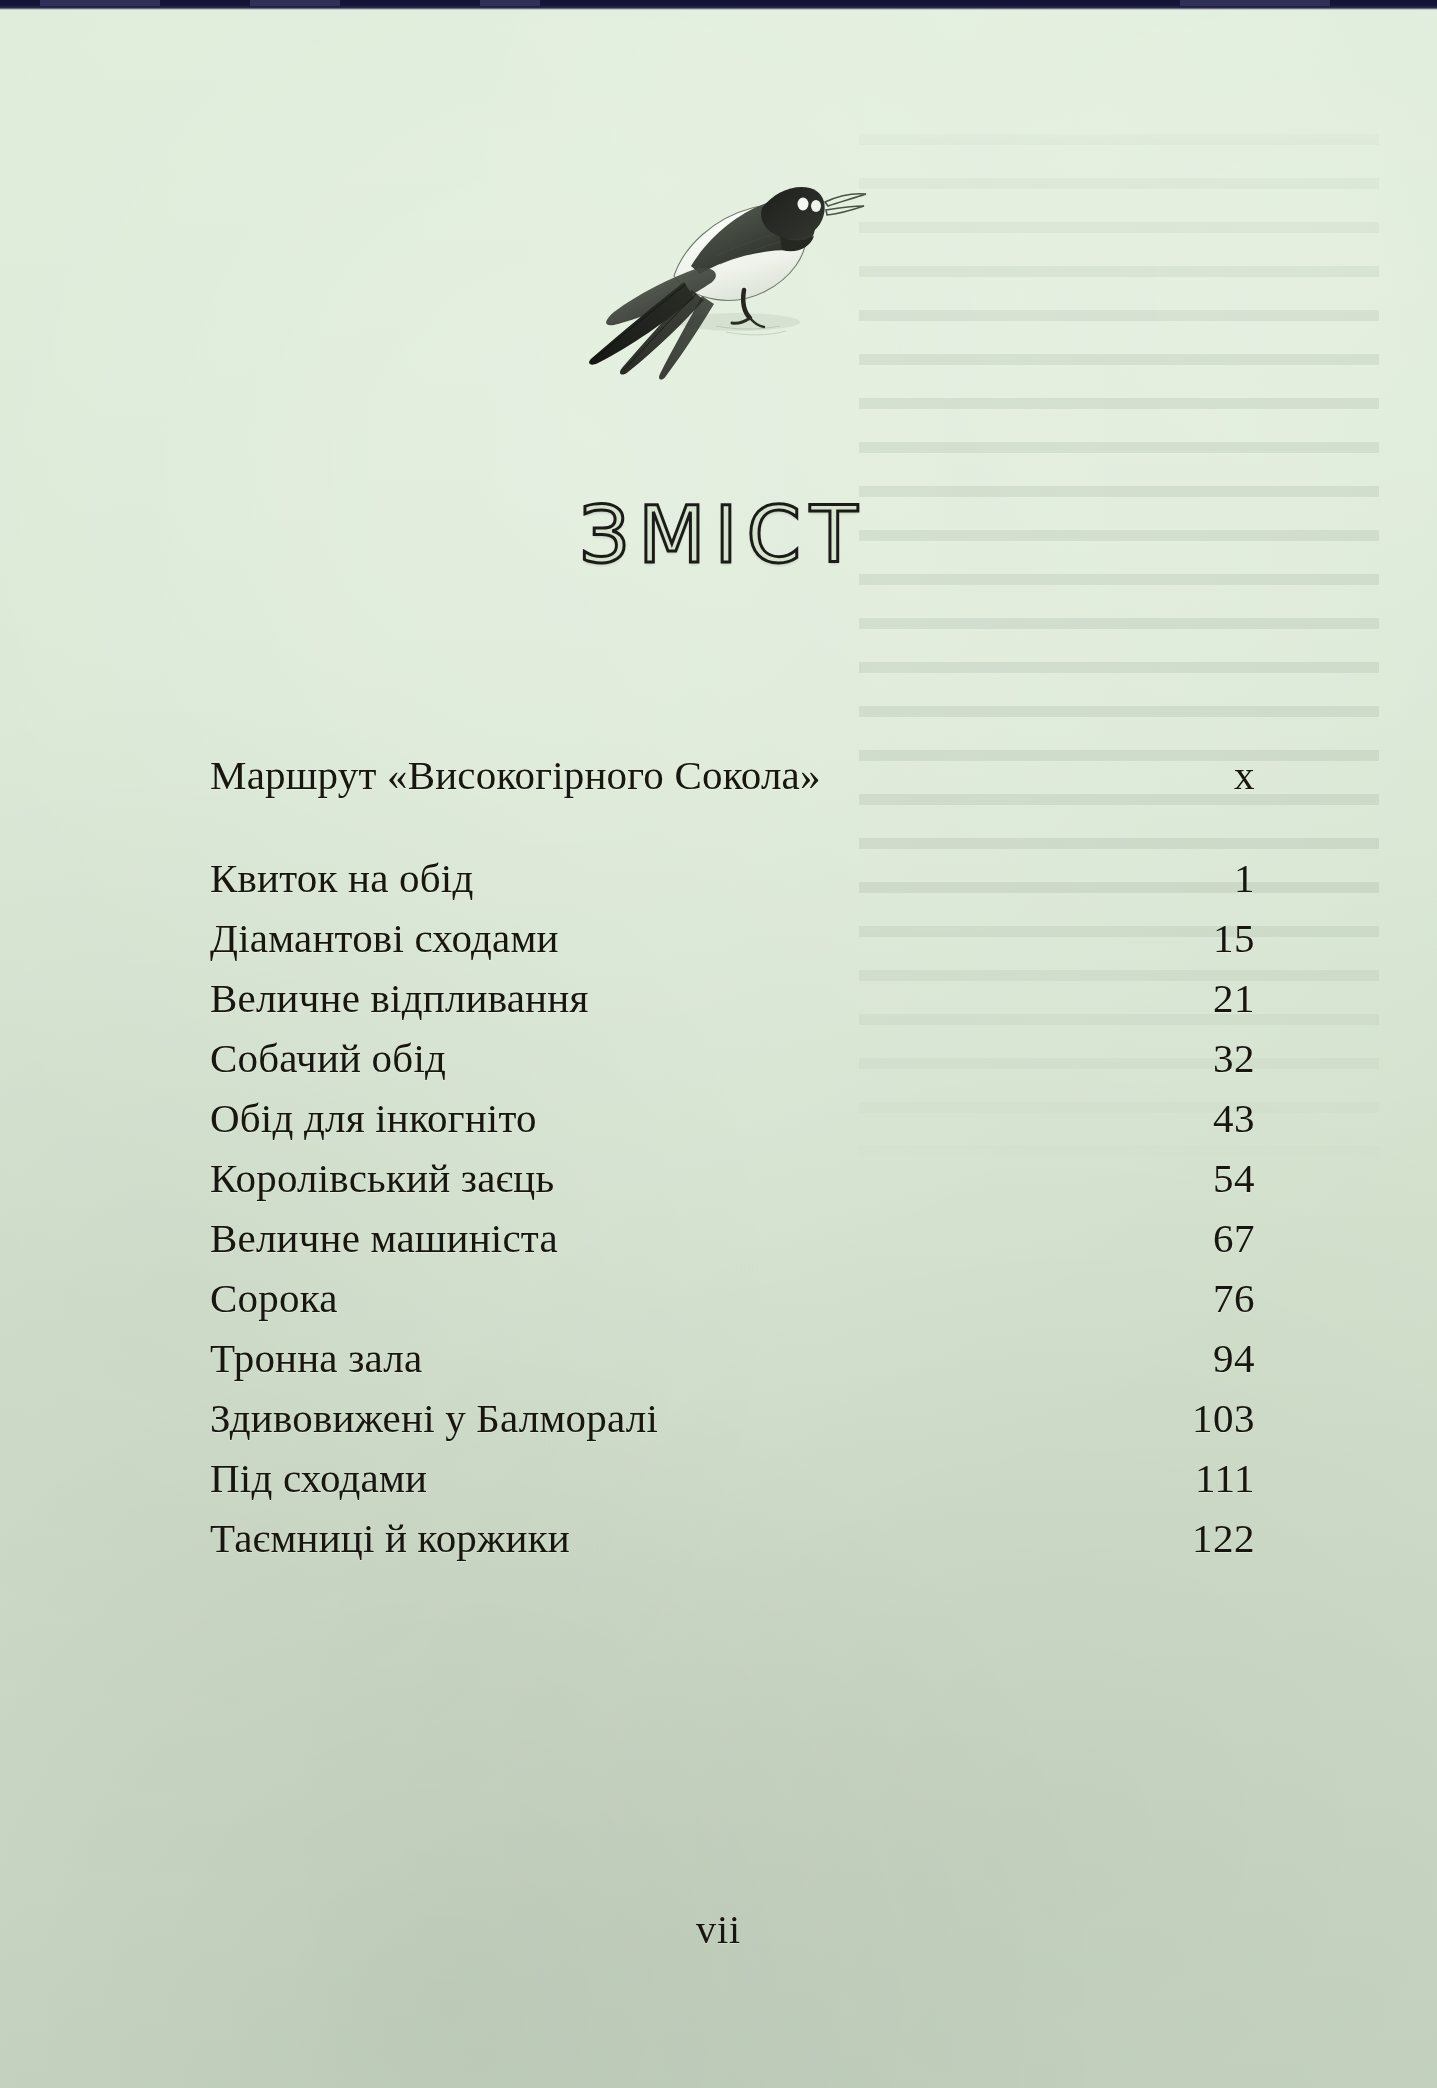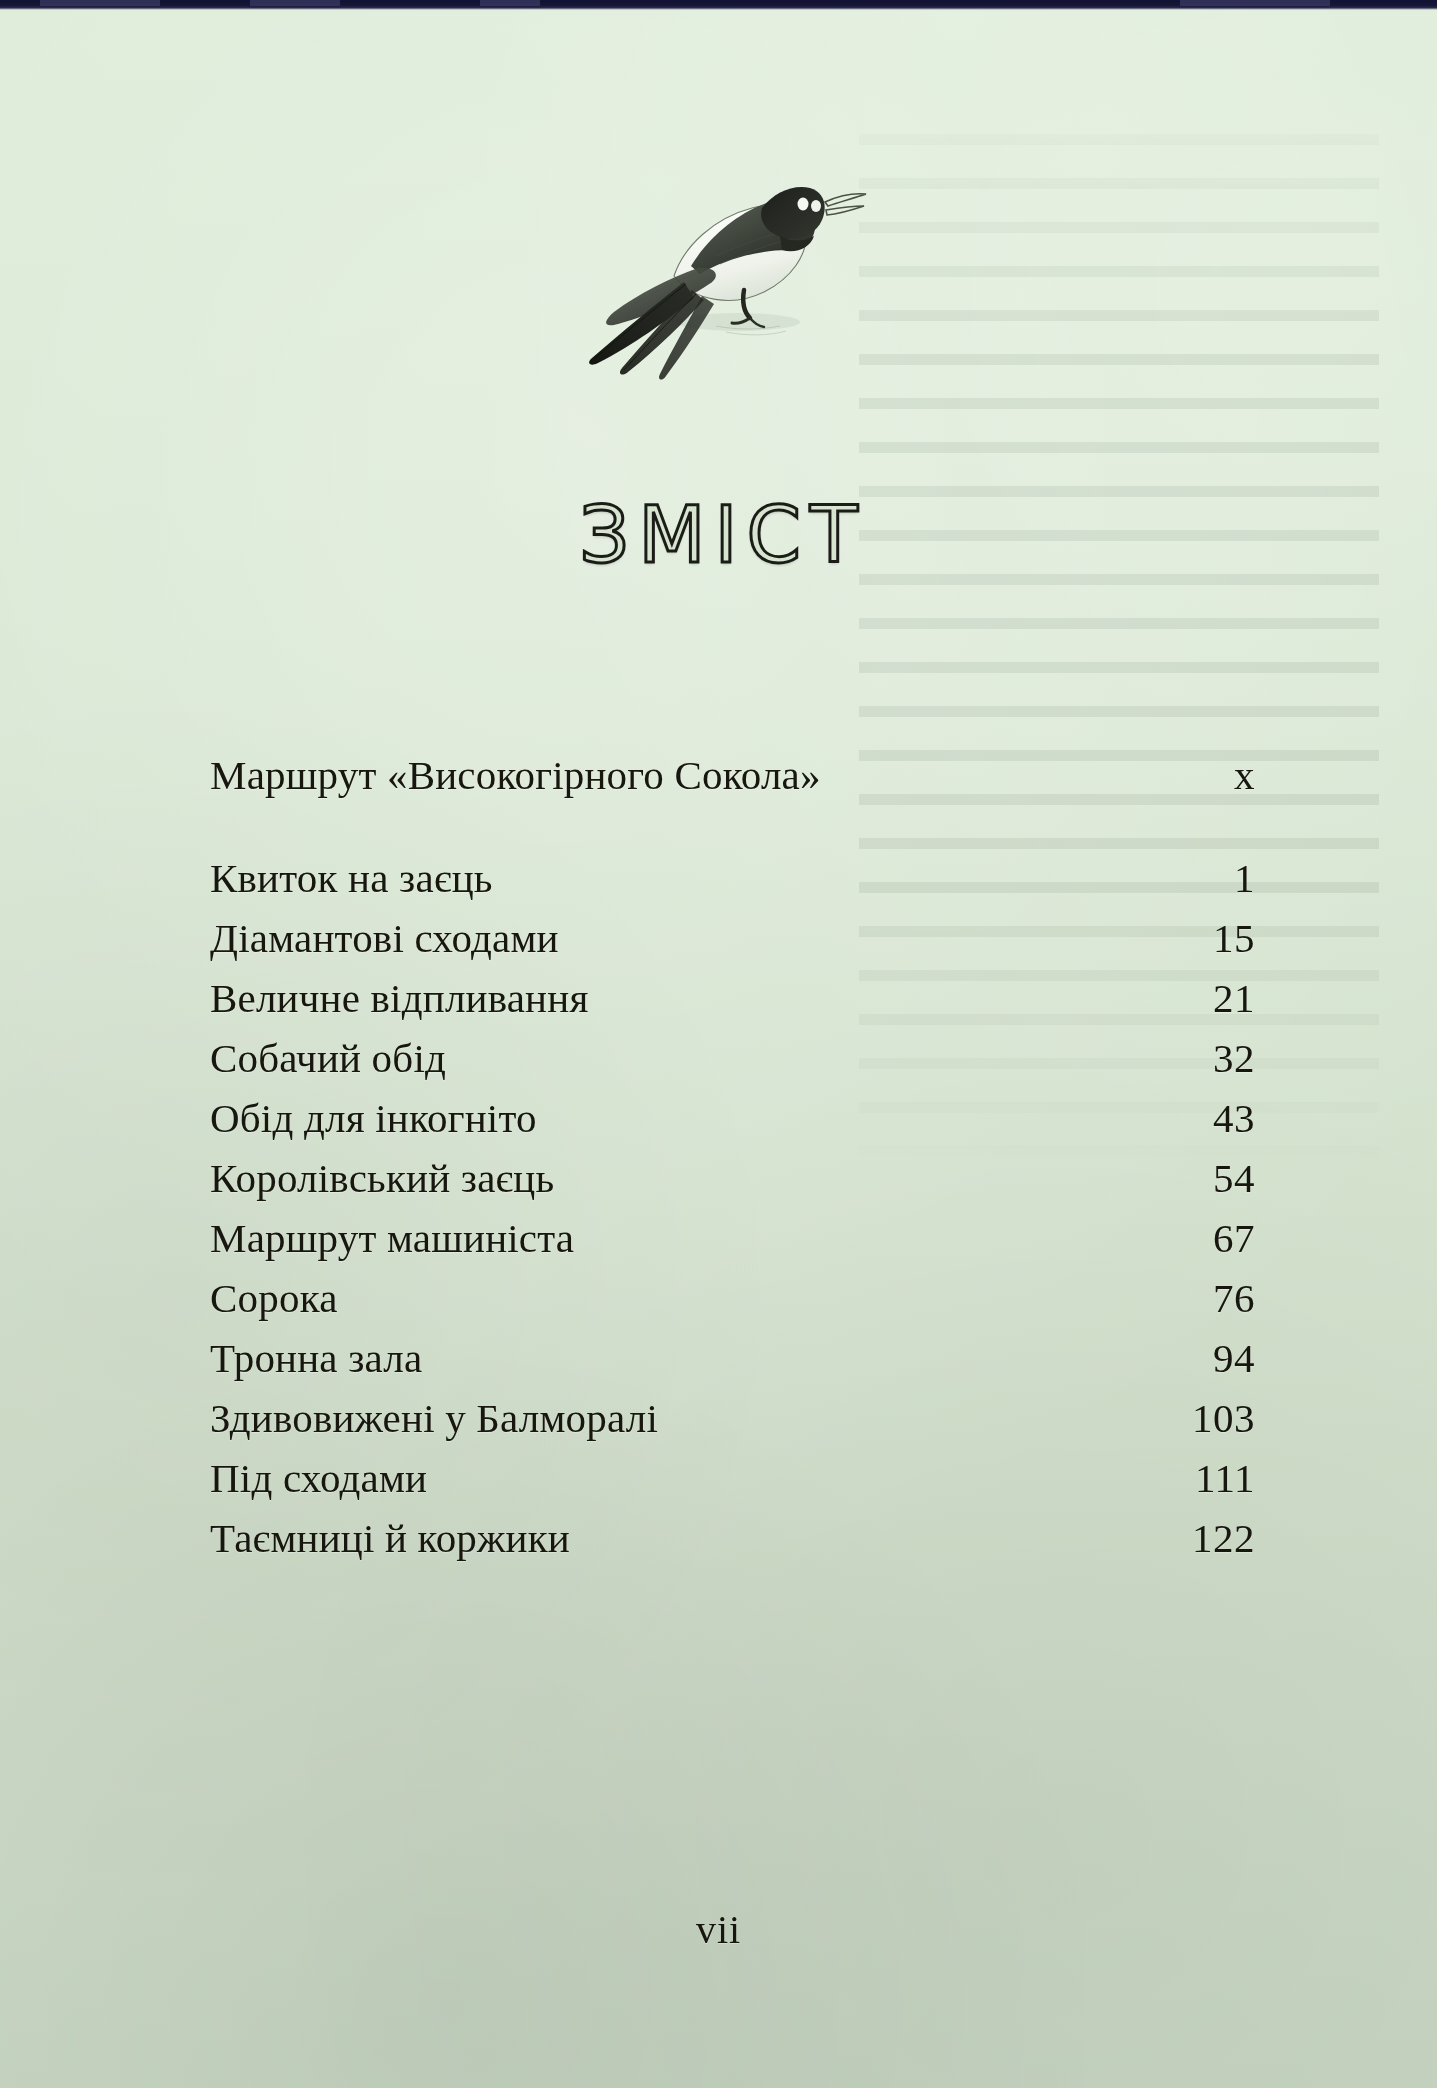--- a/index.html
+++ b/index.html
@@ -253,21 +253,21 @@
   </div>
 
   <div class="toc">
 
     <div class="toc-row front">
       <span class="label">Маршрут «Високогірного Сокола»</span>
       <span class="pageno">x</span>
     </div>
 
     <div class="toc-row chapter">
-      <span class="label">Квиток на заєць</span>
+      <span class="label">Квиток на обід</span>
       <span class="pageno">1</span>
     </div>
     <div class="toc-row chapter">
       <span class="label">Діамантові сходами</span>
       <span class="pageno">15</span>
     </div>
     <div class="toc-row chapter">
       <span class="label">Величне відпливання</span>
       <span class="pageno">21</span>
     </div>
@@ -277,21 +277,21 @@
     </div>
     <div class="toc-row chapter">
       <span class="label">Обід для інкогніто</span>
       <span class="pageno">43</span>
     </div>
     <div class="toc-row chapter">
       <span class="label">Королівський заєць</span>
       <span class="pageno">54</span>
     </div>
     <div class="toc-row chapter">
-      <span class="label">Маршрут машиніста</span>
+      <span class="label">Величне машиніста</span>
       <span class="pageno">67</span>
     </div>
     <div class="toc-row chapter">
       <span class="label">Сорока</span>
       <span class="pageno">76</span>
     </div>
     <div class="toc-row chapter">
       <span class="label">Тронна зала</span>
       <span class="pageno">94</span>
     </div>

